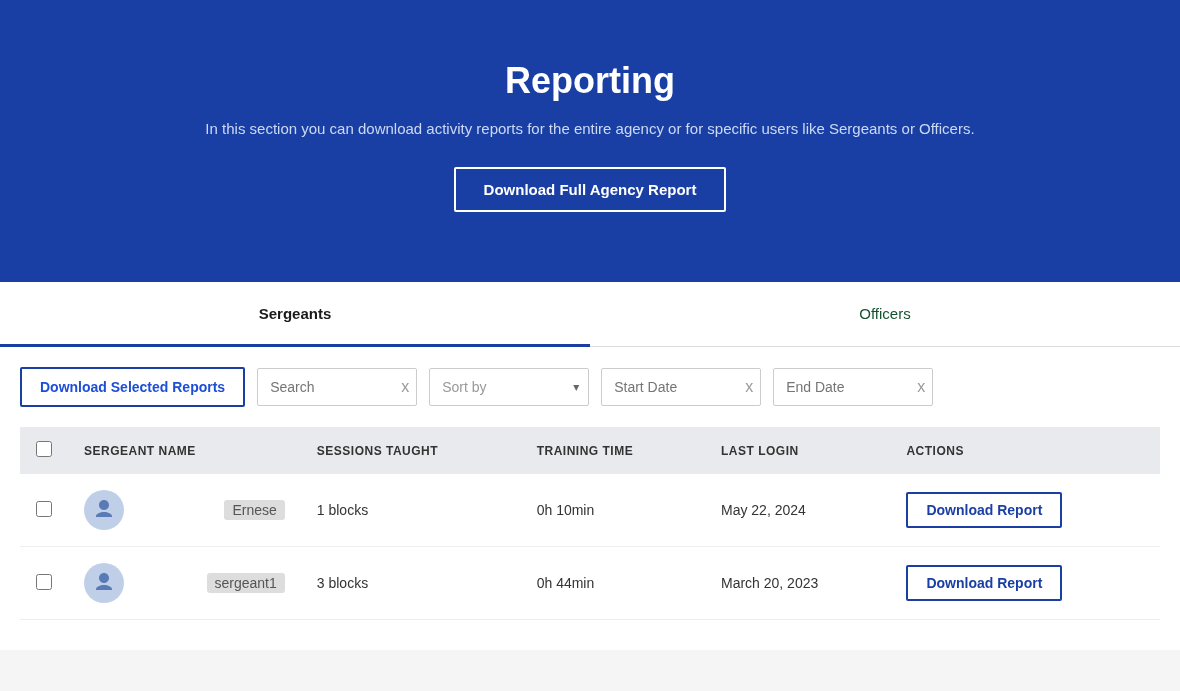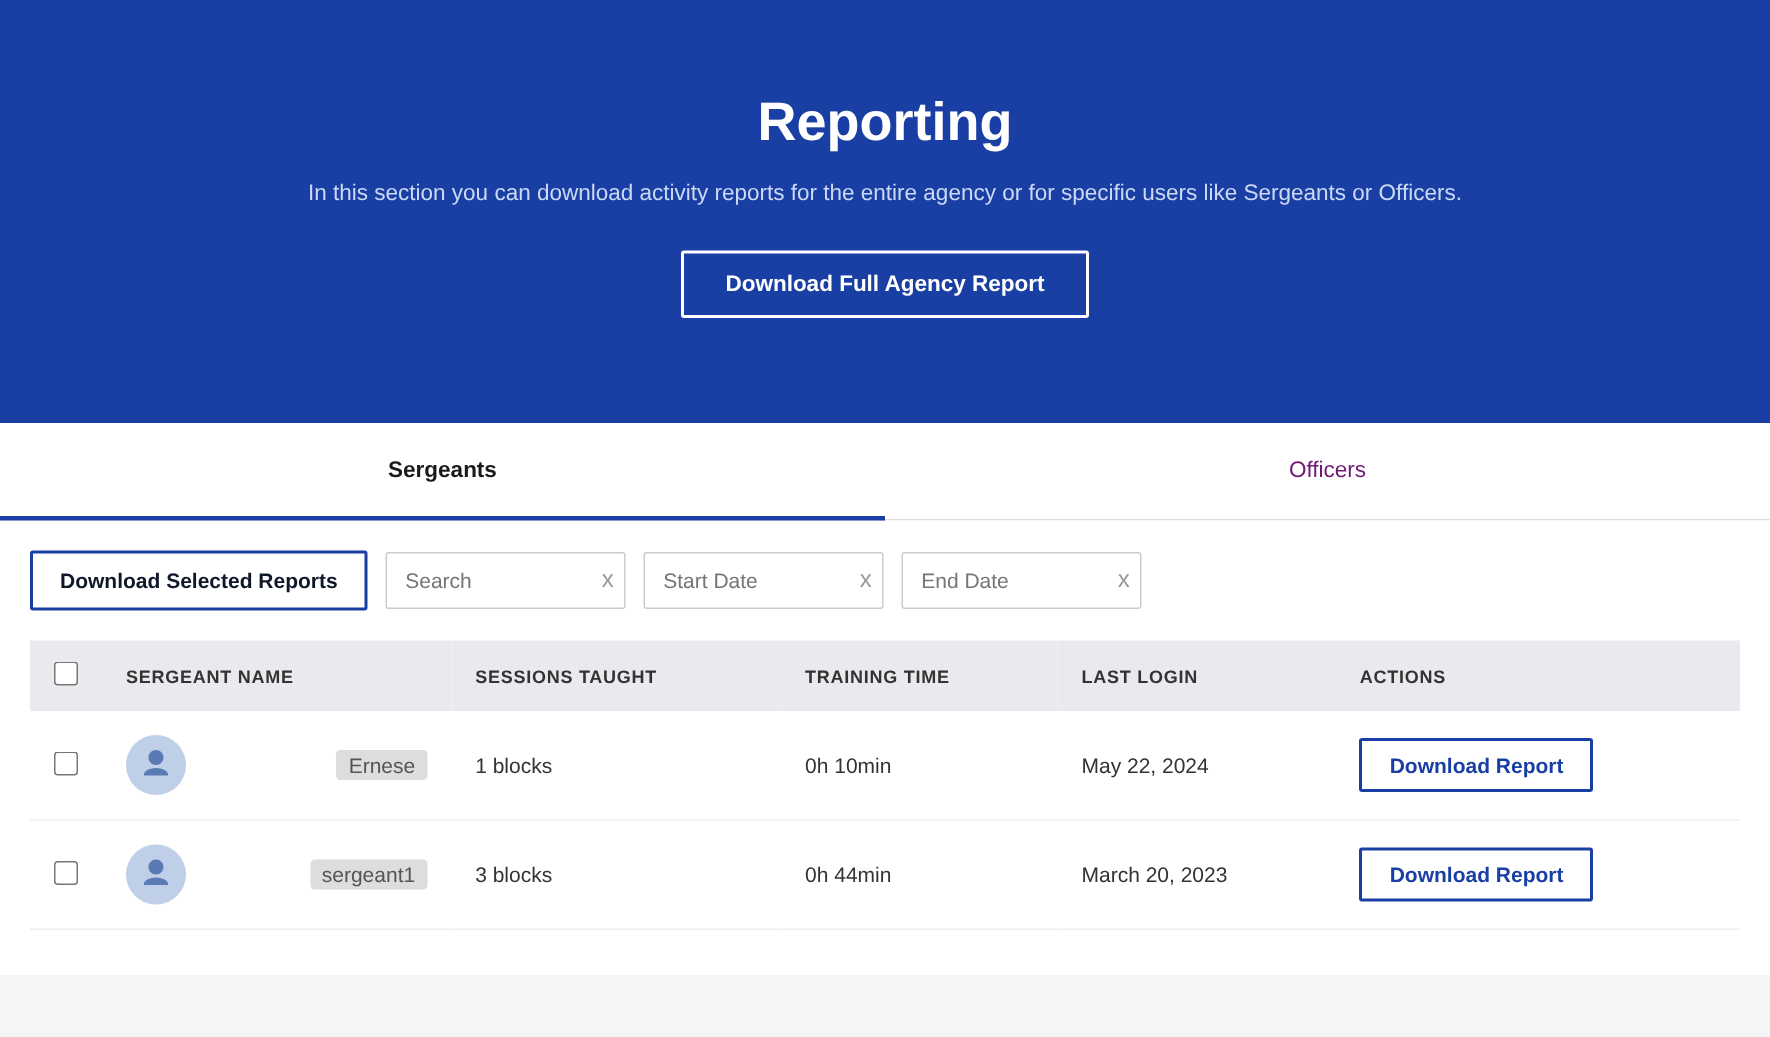--- a/index.html
+++ b/index.html
@@ -46,21 +46,21 @@
       display: flex;
       border-bottom: 1px solid #ddd;
       margin-bottom: 0;
     }
     .tab {
       flex: 1;
       text-align: center;
       padding: 22px 0;
       font-size: 15px;
       font-weight: 500;
-      color: #701a75;
+      color: #14532d;
       cursor: pointer;
       border-bottom: 3px solid transparent;
       position: relative;
       top: 1px;
     }
     .tab.active {
       font-weight: 700;
       color: #1a1a1a;
       border-bottom: 3px solid #1a3fa4;
     }
@@ -68,21 +68,21 @@
     
     .toolbar {
       display: flex;
       align-items: center;
       gap: 12px;
       padding: 20px 20px;
       background: white;
     }
     .btn-download-selected {
       background: white;
-      color: #0f172a;
+      color: #1d4ed8;
       border: 2px solid #1a3fa4;
       padding: 10px 18px;
       font-size: 14px;
       font-weight: 600;
       cursor: pointer;
       border-radius: 2px;
       white-space: nowrap;
     }
 
     .search-wrapper {
@@ -267,20 +267,26 @@
   </div>
 
   <div class="toolbar">
     <button class="btn-download-selected">Download Selected Reports</button>
 
     <div class="search-wrapper">
       <input class="search-input" type="text" placeholder="Search" style="">
       <button class="clear-btn">x</button>
     </div>
 
+    <div class="sort-wrapper">
+      <select class="sort-select">
+        <option value="">Sort by</option>
+      </select>
+      <span class="sort-chevron">▾</span>
+    </div>
 
     <div class="date-wrapper">
       <input class="date-input" type="text" placeholder="Start Date" style="">
       <button class="clear-btn">x</button>
     </div>
 
     <div class="date-wrapper">
       <input class="date-input" type="text" placeholder="End Date" style="">
       <button class="clear-btn">x</button>
     </div>

